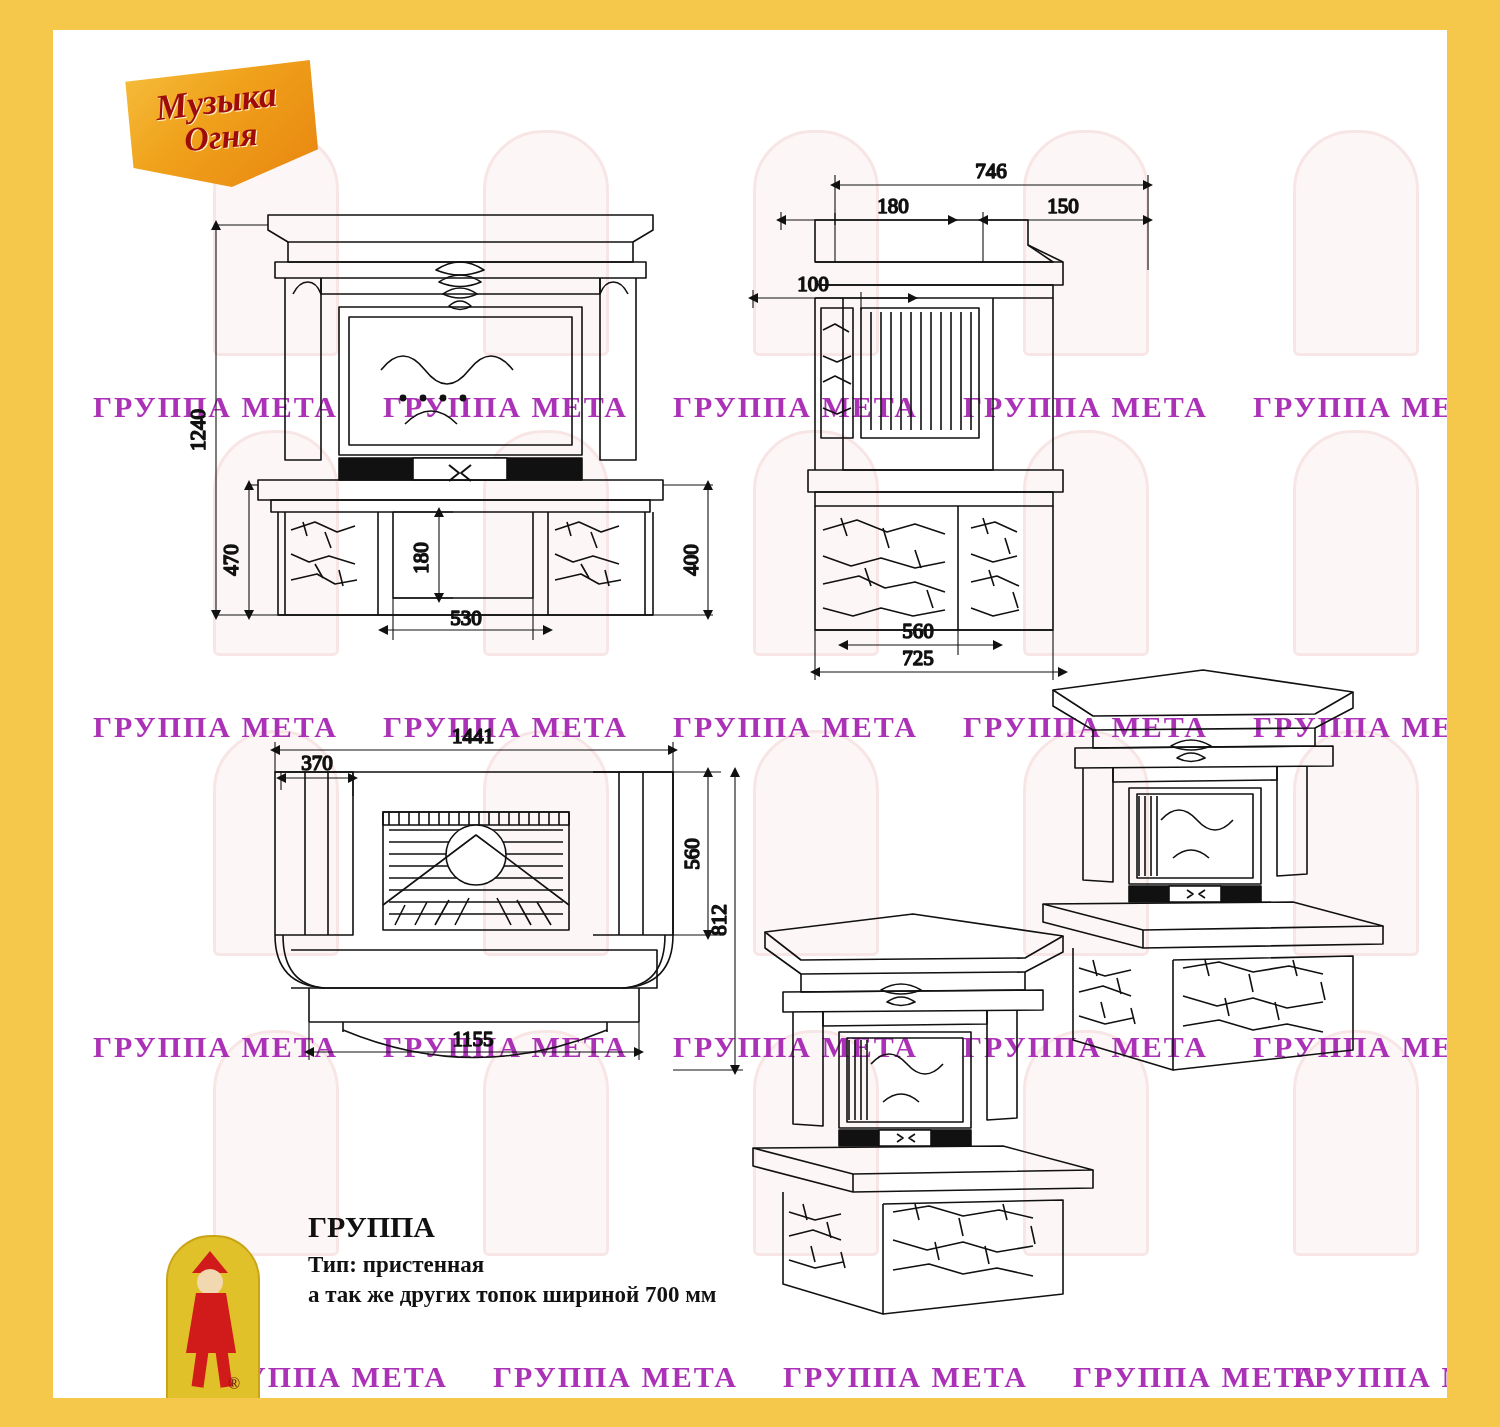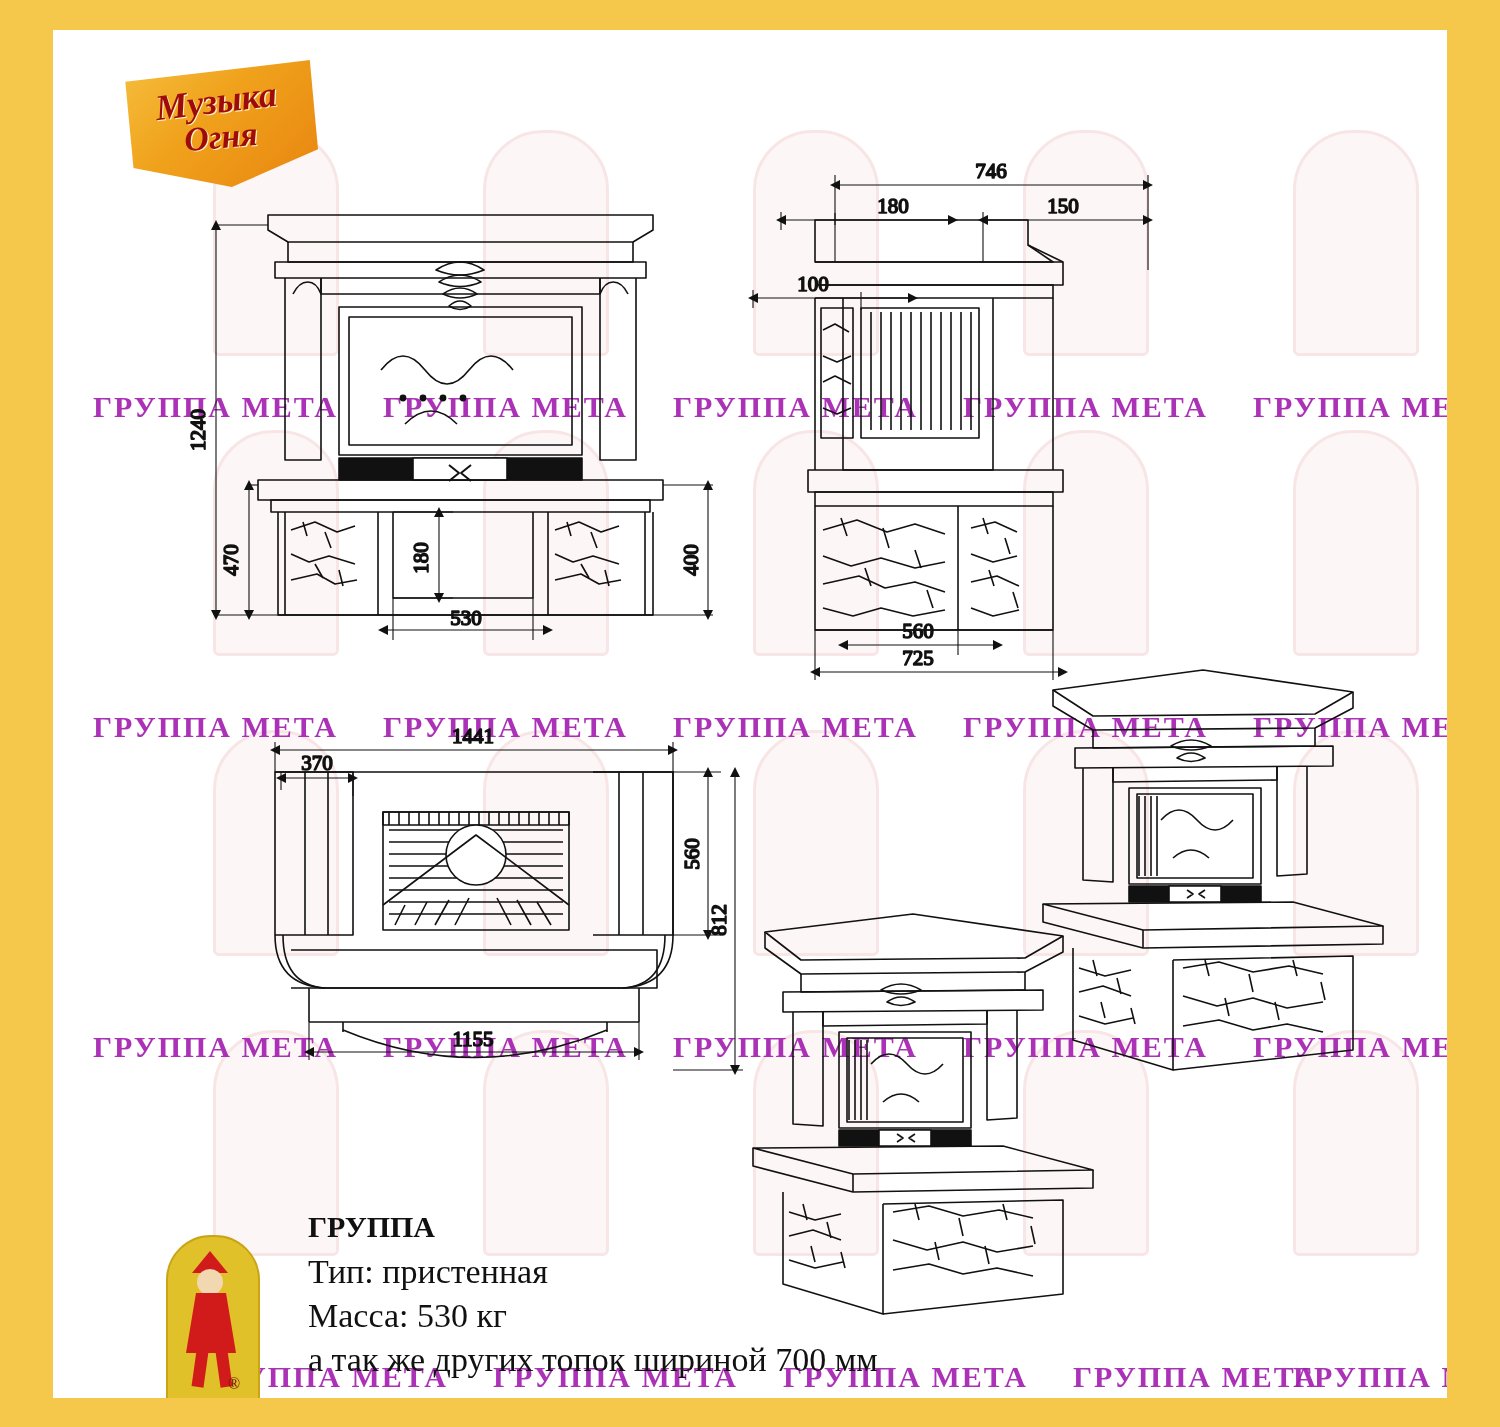--- a/index.html
+++ b/index.html
@@ -26,21 +26,21 @@
     color:#9e0b0b;transform:rotate(-5deg);text-shadow:1px 1px 0 #fff3c4;}
 
   svg.draw{position:absolute;left:0;top:0;width:1394px;height:1368px;}
   svg.draw *{vector-effect:non-scaling-stroke;}
 
   .dimtxt{font-family:"Liberation Serif",serif;font-size:21px;fill:#111;}
   .dimtxt-v{font-family:"Liberation Serif",serif;font-size:21px;fill:#111;}
 
   .caption{position:absolute;left:255px;top:1180px;width:1070px;color:#111;}
   .cap-title{font-family:"Liberation Serif",serif;font-weight:bold;font-size:30px;margin-bottom:6px;}
-  .cap-line{font-family:"Liberation Serif",serif;font-size:34px;line-height:1.30;}
+  .cap-line{font-family:"Liberation Serif",serif;font-size:23px;line-height:1.30;font-weight:bold;}
 
   .jester{position:absolute;left:113px;top:1205px;width:90px;height:170px;}
   .jester-bg{position:absolute;left:0;top:0;width:90px;height:170px;background:#e1c12a;
     border:2px solid #c9a417;border-radius:45px 45px 4px 4px;}
   .jester-fig{position:absolute;left:14px;top:16px;width:62px;height:136px;}
   .j-hat{position:absolute;left:12px;top:0;width:36px;height:22px;background:#d11a1a;
     clip-path:polygon(0 100%,50% 0,100% 100%);}
   .j-head{position:absolute;left:17px;top:18px;width:26px;height:26px;border-radius:50%;background:#f2d8b0;}
   .j-body{position:absolute;left:6px;top:42px;width:50px;height:60px;background:#d11a1a;
     clip-path:polygon(20% 0,80% 0,100% 100%,0 100%);}
@@ -376,18 +376,17 @@
         <div class="j-body"></div>
         <div class="j-leg1"></div>
         <div class="j-leg2"></div>
       </div>
       <div class="j-reg">®</div>
     </div>
 
     <div class="caption">
       <div class="cap-title">ГРУППА</div>
       <div class="cap-line">Тип: пристенная</div>
-      <div class="cap-line">Масса: 530 кг</div>
       <div class="cap-line">а так же других топок шириной 700 мм</div>
     </div>
 
   </div>
 </div>
 
 </body></html>

